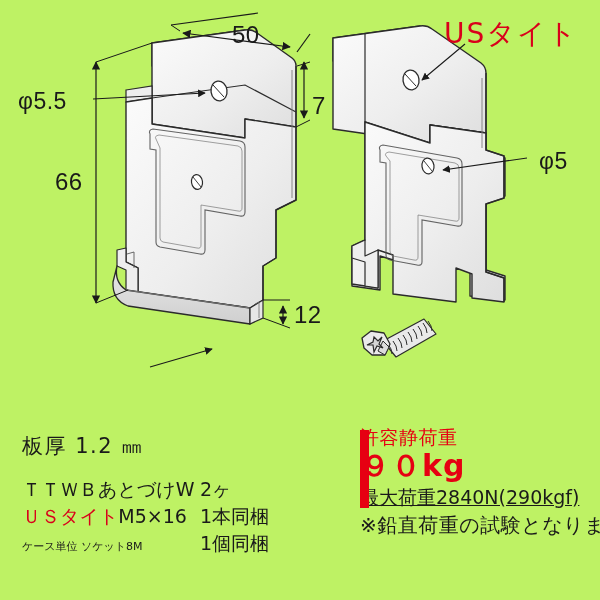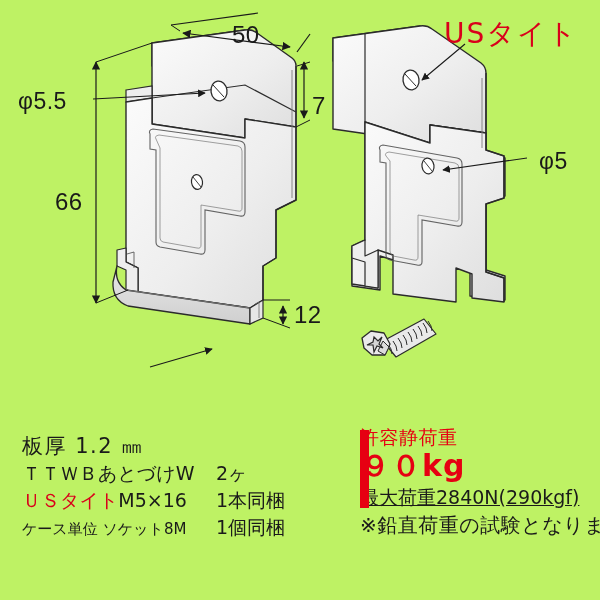--- a/index.html
+++ b/index.html
@@ -55,43 +55,42 @@
   #spec-block {
     position: absolute;
     left: 22px;
     top: 432px;
     width: 290px;
   }
   #spec-thickness {
     font-size: 21px;
     letter-spacing: 1.5px;
     color: #1a1a1a;
-    margin-bottom: 1px;
+    margin-bottom: 17px;
     white-space: nowrap;
   }
   .spec-row {
     display: flex;
     align-items: baseline;
     margin-top: 1px;
     white-space: nowrap;
-    gap: 16px;
   }
   .spec-name {
     width: 178px;
     font-size: 19px;
     color: #1a1a1a;
     letter-spacing: 0px;
     overflow: visible;
   }
   .spec-qty {
     font-size: 19px;
     color: #1a1a1a;
   }
   .spec-name.small {
-    font-size: 15px;
+    font-size: 11px;
   }
   
   #load-block {
     position: absolute;
     left: 360px;
     top: 428px;
     width: 232px;
   }
   #load-bar {
     position: absolute;
@@ -139,21 +138,21 @@
   #label-ustight {
     position: absolute;
     left: 444px;
     top: 20px;
     font-size: 28px;
     letter-spacing: 2px;
     color: #d9001b;
   }
   #label-phi55 { left: 18px; top: 90px; }
   #label-phi5  { left: 539px; top: 150px; }
-  #label-66    { left: 55px; top: 170px; margin-top: 20px; }
+  #label-66    { left: 55px; top: 170px; }
   #label-50    { left: 232px; top: 23px; }
   #label-15    { left: 312px; top: 94px; }
   #label-12    { left: 294px; top: 303px; }
   #label-buzai { left: 88px; top: 356px; }
 </style>
 </head>
 <body>
 
 <div id="page">
 

